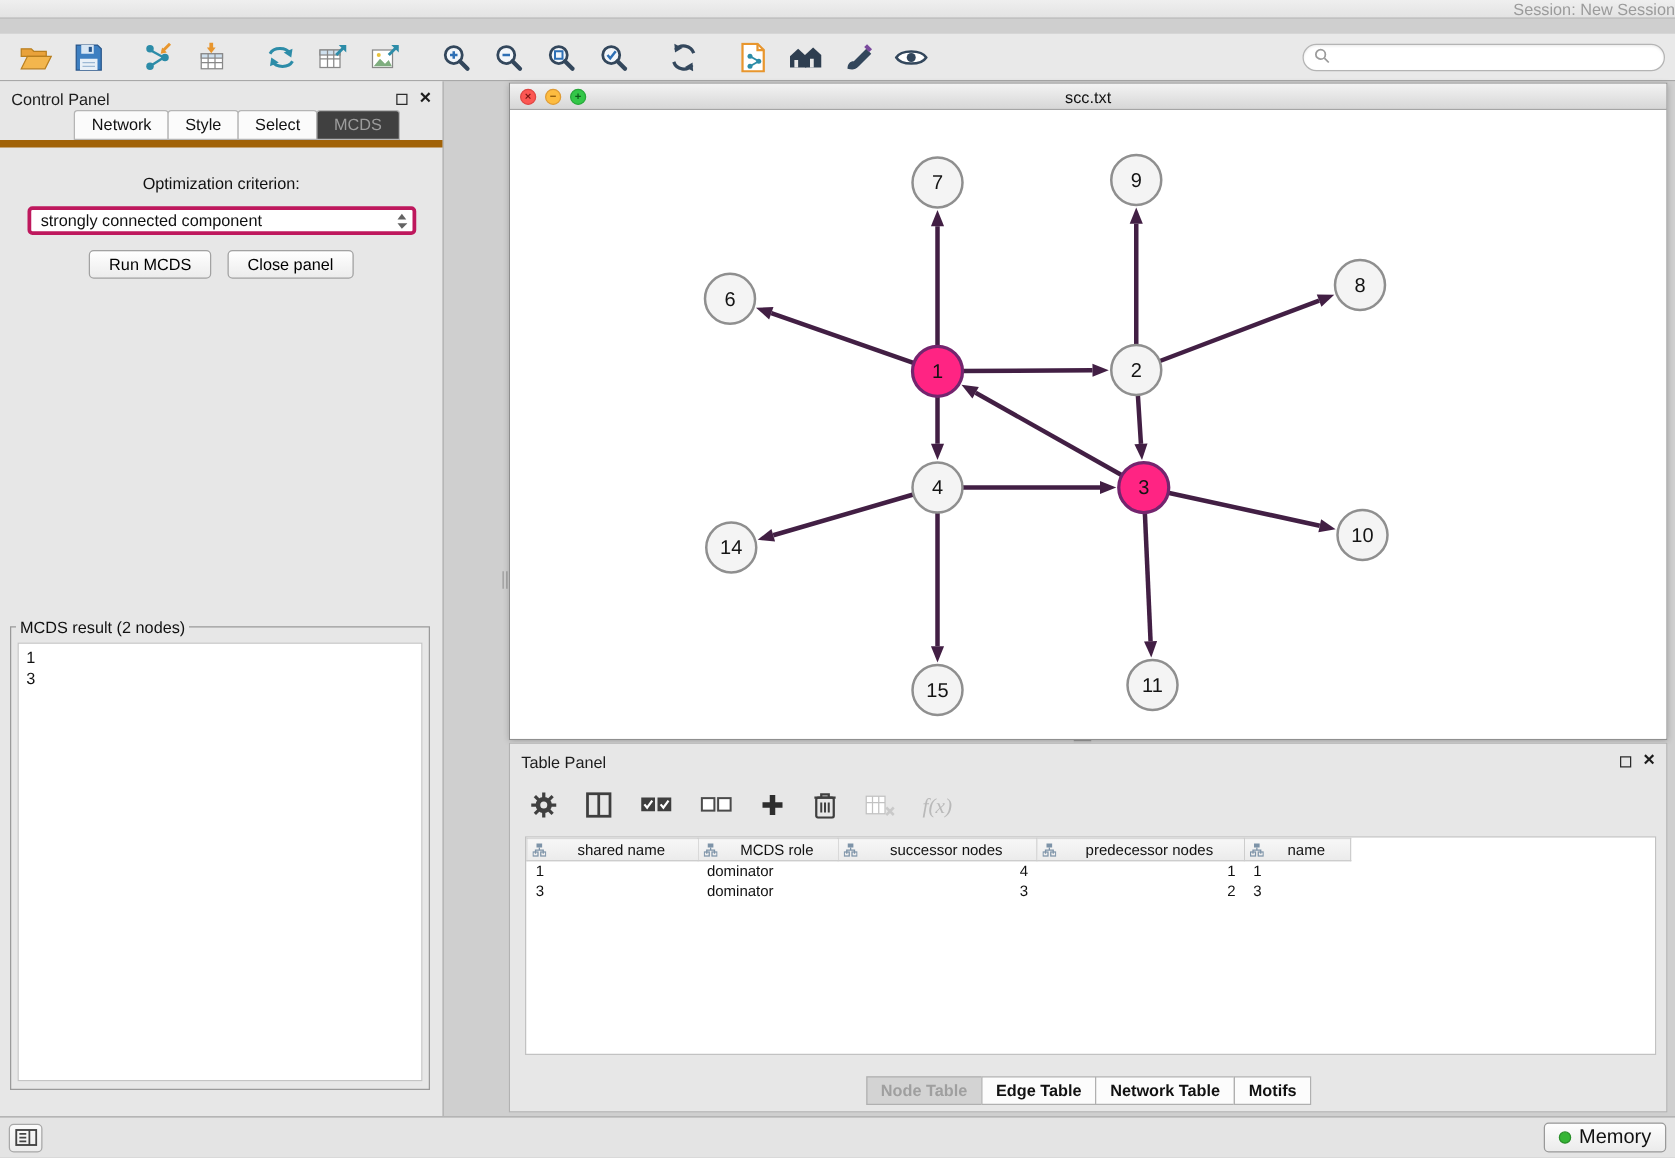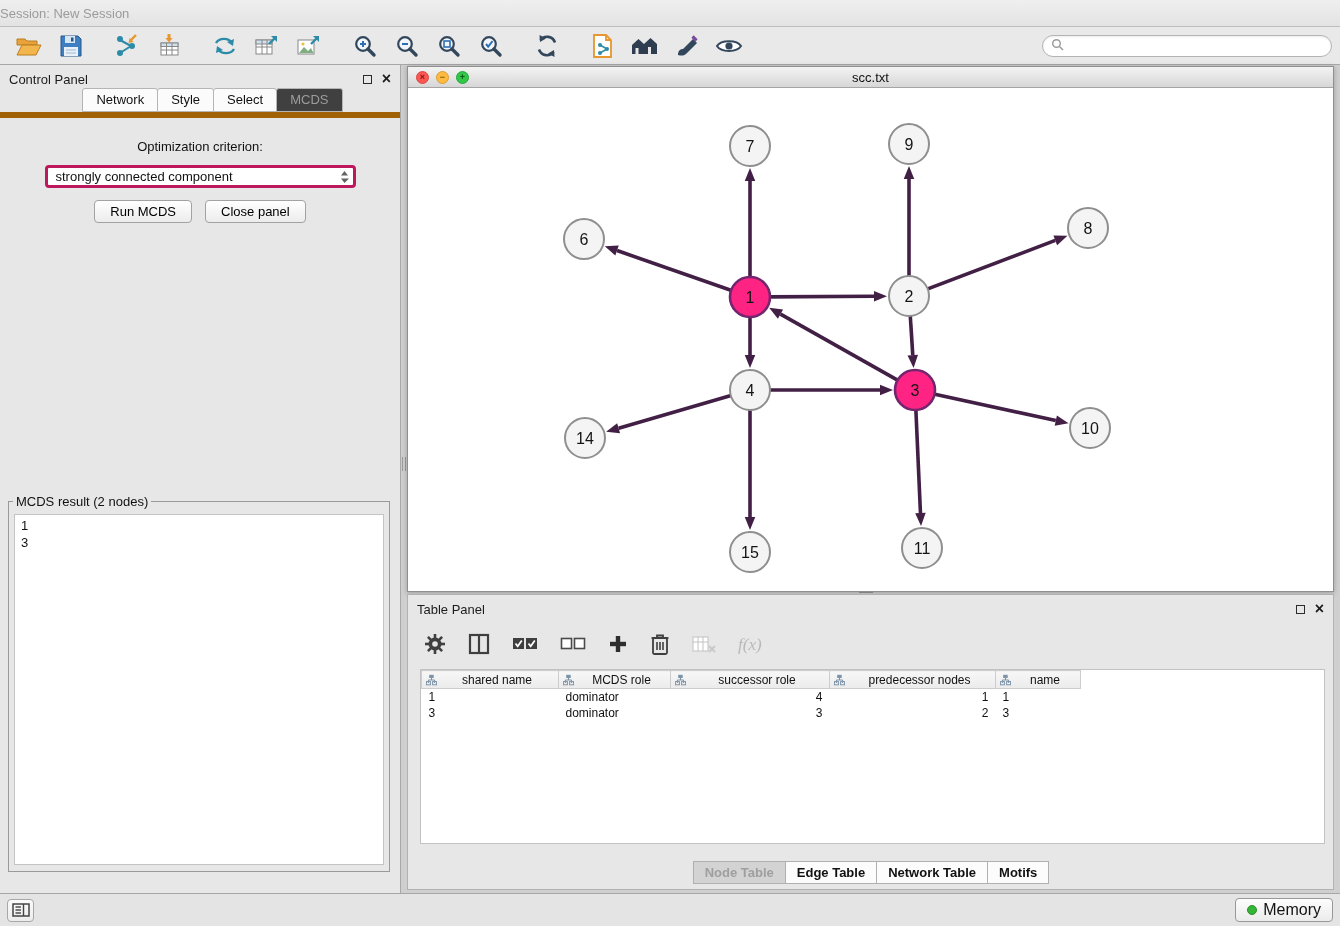--- a/index.html
+++ b/index.html
@@ -1,44 +1,44 @@
 <!DOCTYPE html>
 <html><head>
 <meta charset="utf-8">
 <style>
   * { margin:0; padding:0; box-sizing:border-box; }
   html,body { width:1340px; height:926px; }
   body { font-family:"Liberation Sans",sans-serif; font-size:13px; color:#111;
          background:#cfcfcf; position:relative; overflow:hidden; }
 
   
-  .titlebar { position:absolute; top:0; left:0; right:0; height:27px;
+  .titlebar { position:absolute; top:0; left:0; right:0; height:15px;
     background:linear-gradient(#efefef,#e3e3e3); border-bottom:1px solid #bdbdbd;
-    display:flex; align-items:center; justify-content:flex-start; color:#9b9b9b; font-size:13px; }
+    display:flex; align-items:center; justify-content:flex-end; color:#9b9b9b; font-size:13px; }
 
   
   .toolbar { position:absolute; top:27px; left:0; right:0; height:38px;
     background:#e9e9e9; border-bottom:1px solid #a8a8a8;
     display:flex; align-items:center; padding:0 8px; }
   .tbtn { width:42px; height:32px; display:flex; align-items:center; justify-content:center; border-radius:4px; }
   .tsep { width:14px; height:1px; }
   .search-box { margin-left:auto; width:290px; height:22px; background:#fff;
     border:1px solid #b4b4b4; border-radius:11px; display:flex; align-items:center;
     padding:0 8px; gap:5px; box-shadow:inset 0 1px 2px rgba(0,0,0,.08); }
   .search-box input { border:none; outline:none; flex:1; font-size:12px; background:transparent;
     font-family:"Liberation Sans",sans-serif; }
 
   
   .panel-header { height:28px; display:flex; align-items:center; padding:0 9px; font-size:13px; color:#1c1c1c; }
   .win-icons { margin-left:auto; display:flex; gap:10px; align-items:center; }
   .float-icon { width:9px; height:9px; border:1.5px solid #2c2c2c; display:inline-block; }
   .close-icon { font-weight:bold; font-size:16px; color:#1c1c1c; line-height:12px; }
 
   
-  .control-panel { position:absolute; left:0; top:65px; width:401px; bottom:33px;
+  .control-panel { position:absolute; left:0; top:65px; width:355px; bottom:33px;
     background:#e7e7e7; border-right:1px solid #a8a8a8; }
   .cp-tabs { display:flex; justify-content:center; align-items:flex-end; height:25px;
     border-bottom:6px solid #a16207;padding-left:24px; }
   .cp-tab { padding:3px 13px 4px; background:#fbfbfb; border:1px solid #b5b5b5; margin-right:-1px;
     font-size:13px; border-radius:3px 3px 0 0; }
   .cp-tab.active { background:#404040; color:#9c9c9c; }
   .opt-label { text-align:center; margin-top:21px; font-size:13px; }
   .dropdown { margin:11px auto 0; width:311px; height:23px; background:#fff;
     border:3px solid #be185d; border-radius:4px; display:flex; align-items:center;
     padding:0 4px 0 8px; font-size:13px; }
@@ -452,21 +452,21 @@
                   <rect x="3.2" y="0.8" width="4.5" height="3.2" fill="#7d93a8"></rect>
                   <rect x="0.4" y="7.6" width="4" height="3.2" fill="none" stroke="#7d93a8"></rect>
                   <rect x="6.6" y="7.6" width="4" height="3.2" fill="none" stroke="#7d93a8"></rect>
                   <path d="M2.4 9V6h6.2v3M5.5 4v2" stroke="#7d93a8" fill="none"></path>
                 </svg></span><span>MCDS role</span></th>
             <th style="width: 159px;"><span class="hdr-ic"><svg width="11" height="12" viewBox="0 0 11 12">
                   <rect x="3.2" y="0.8" width="4.5" height="3.2" fill="#7d93a8"></rect>
                   <rect x="0.4" y="7.6" width="4" height="3.2" fill="none" stroke="#7d93a8"></rect>
                   <rect x="6.6" y="7.6" width="4" height="3.2" fill="none" stroke="#7d93a8"></rect>
                   <path d="M2.4 9V6h6.2v3M5.5 4v2" stroke="#7d93a8" fill="none"></path>
-                </svg></span><span>successor role</span></th>
+                </svg></span><span>successor nodes</span></th>
             <th style="width: 166px;"><span class="hdr-ic"><svg width="11" height="12" viewBox="0 0 11 12">
                   <rect x="3.2" y="0.8" width="4.5" height="3.2" fill="#7d93a8"></rect>
                   <rect x="0.4" y="7.6" width="4" height="3.2" fill="none" stroke="#7d93a8"></rect>
                   <rect x="6.6" y="7.6" width="4" height="3.2" fill="none" stroke="#7d93a8"></rect>
                   <path d="M2.4 9V6h6.2v3M5.5 4v2" stroke="#7d93a8" fill="none"></path>
                 </svg></span><span>predecessor nodes</span></th>
             <th style="width: 85px;"><span class="hdr-ic"><svg width="11" height="12" viewBox="0 0 11 12">
                   <rect x="3.2" y="0.8" width="4.5" height="3.2" fill="#7d93a8"></rect>
                   <rect x="0.4" y="7.6" width="4" height="3.2" fill="none" stroke="#7d93a8"></rect>
                   <rect x="6.6" y="7.6" width="4" height="3.2" fill="none" stroke="#7d93a8"></rect>

